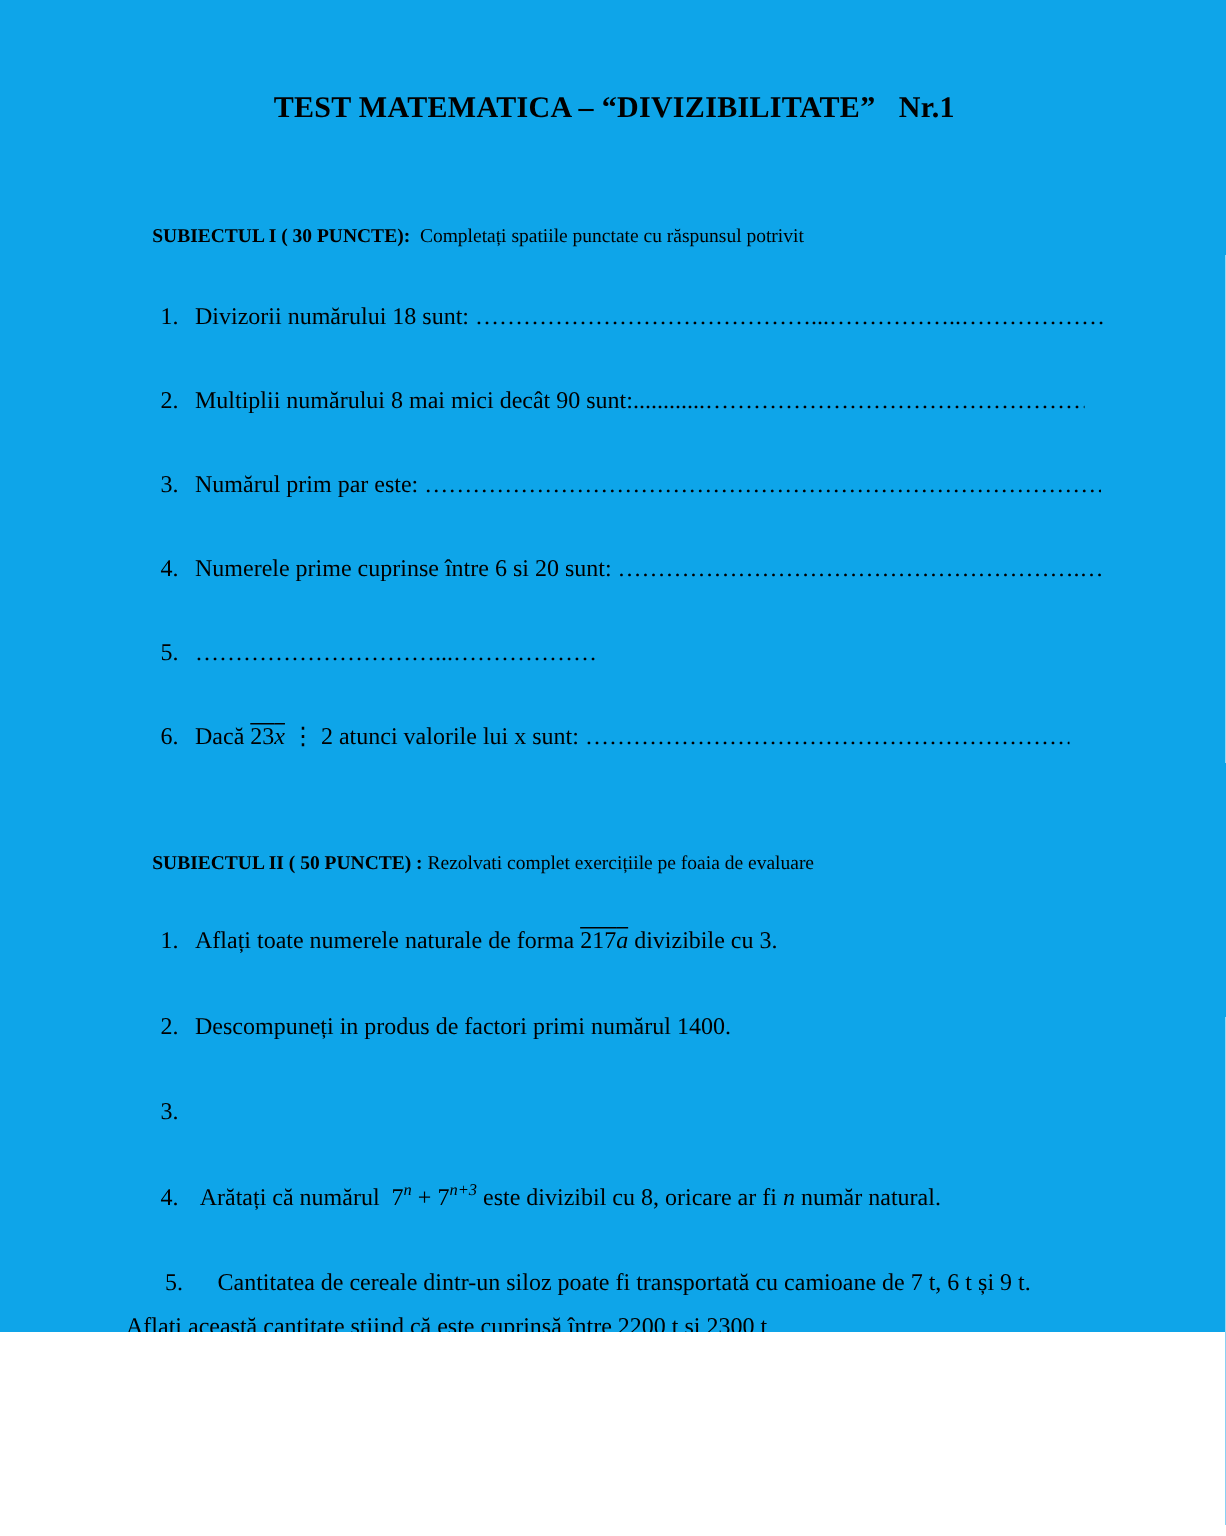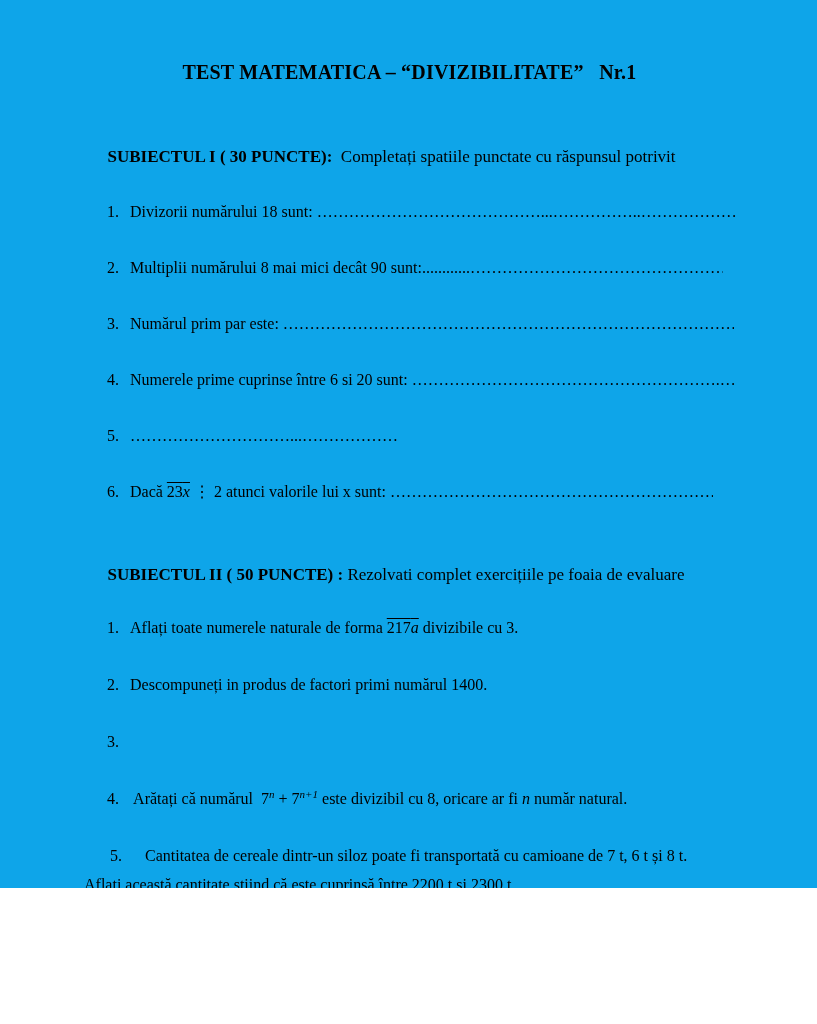--- a/index.html
+++ b/index.html
@@ -20,21 +20,21 @@
     margin-top: 60px;
     text-align: center;
     font-weight: bold;
     font-size: 20px;
     line-height: 24px;
     letter-spacing: 0.2px;
     white-space: pre;
   }
 
   .sec-heading {
-    font-size: 17px;
+    font-size: 13px;
     line-height: 21px;
     white-space: pre;
   }
   .sec-heading .h-bold { font-weight: bold; }
   .sec1-heading { margin-top: 41px; margin-bottom: 13px; }
   .sec2-heading { margin-top: 41px; margin-bottom: 11px; }
 
   .item {
     display: flex;
     margin-left: 25px;
@@ -137,25 +137,25 @@
       </div>
       <div class="item">
         <span class="num">2.</span>
         <span class="txt"><span>Descompuneți in produs de factori primi numărul 1400.</span></span>
       </div>
       <div class="item">
         <span class="num">3.</span>
       </div>
       <div class="item">
         <span class="num">4.</span>
-        <span class="txt"><span> Arătați că numărul &nbsp;7</span><span class="seg-sup-italic">n</span><span> + 7</span><span class="seg-sup-italic">n+1</span><span> este divizibil cu 8, oricare ar fi </span><span class="seg-italic">n</span><span> număr natural.</span></span>
+        <span class="txt"><span> Arătați că numărul &nbsp;7</span><span class="seg-sup-italic">n</span><span> + 7</span><span class="seg-sup-italic">n+3</span><span> este divizibil cu 8, oricare ar fi </span><span class="seg-italic">n</span><span> număr natural.</span></span>
       </div>
       <div class="item last">
         <span class="num">5.</span>
-        <span class="txt"><span>Cantitatea de cereale dintr-un siloz poate fi transportată cu camioane de 7 t, 6 t și 8 t.</span></span>
+        <span class="txt"><span>Cantitatea de cereale dintr-un siloz poate fi transportată cu camioane de 7 t, 6 t și 9 t.</span></span>
       </div>
       <div class="continuation">Aflați această cantitate știind că este cuprinsă între 2200 t și 2300 t</div>
     </div>
 
   </div>
 
   <div class="page-number">125</div>
 </div>
 
 </body></html>

